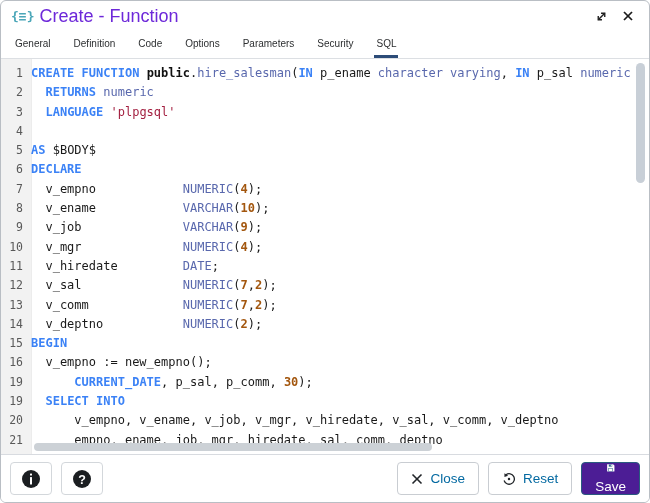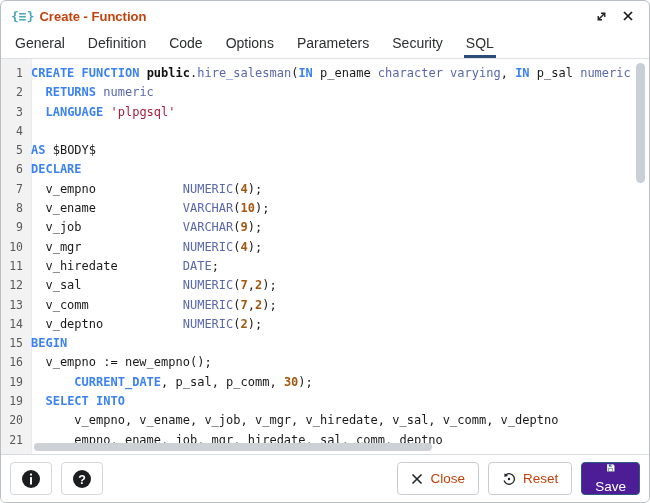--- a/index.html
+++ b/index.html
@@ -4,46 +4,46 @@
 <style>
   html,body{margin:0;padding:0;background:#fff;}
   .dialog{
     width:648px;height:501px;border:1px solid #b9bec4;border-radius:6px;
     overflow:hidden;display:flex;flex-direction:column;background:#fff;
     font-family:"Liberation Sans",sans-serif;position:relative;
   }
   
   .titlebar{flex:0 0 30px;display:flex;align-items:center;padding:0 10px;gap:5px;}
   .fx-icon{color:#4aa6b8;font-family:"DejaVu Sans Mono",monospace;font-weight:bold;font-size:13px;line-height:1;}
-  .title{font-size:13px;font-weight:bold;color:#c2410c;flex:1 1 auto;}
+  .title{font-size:18px;font-weight:normal;color:#6d28d9;flex:1 1 auto;}
   .winbtn{display:flex;align-items:center;justify-content:center;width:22px;height:22px;cursor:pointer;background:none;border:none;padding:0;}
   
   .tabbar{flex:0 0 27px;display:flex;align-items:stretch;gap:19px;padding:0 0 0 12px;border-bottom:1px solid #dcdfe3;}
-  .tab{display:flex;align-items:center;font-size:14px;color:#2d2f31;padding:0 2px;border-bottom:3px solid transparent;cursor:pointer;white-space:nowrap;}
+  .tab{display:flex;align-items:center;font-size:10px;color:#2d2f31;padding:0 2px;border-bottom:3px solid transparent;cursor:pointer;white-space:nowrap;}
   .tab.active{border-bottom-color:#2c4c78;}
   
   .editor{position:relative;flex:1 1 auto;overflow:hidden;background:#fff;}
   .editor::before{content:"";position:absolute;left:0;top:0;bottom:0;width:30px;background:#f2f2f2;border-right:1px solid #ececec;}
   .code-lines{position:absolute;top:5px;left:0;right:0;}
   .line{display:flex;height:19.3px;line-height:19.3px;font-family:"DejaVu Sans Mono",monospace;font-size:12px;}
   .ln{flex:0 0 30px;box-sizing:border-box;text-align:right;padding-right:8px;color:#595959;font-size:11.5px;position:relative;z-index:1;}
   .lc{white-space:pre;color:#1a1a1a;}
   .tk-k{color:#3b82f6;font-weight:bold;}
   .tk-b{color:#111;font-weight:bold;}
   .tk-t{color:#5968ad;}
   .tk-s{color:#a31f40;margin-top:23px;}
   .tk-n{color:#a3570f;font-weight:bold;}
   .tk-p{color:#1a1a1a;}
   .vscroll{position:absolute;top:4px;right:4px;width:9px;height:120px;border-radius:5px;background:#c8cfd7;}
   .hscroll{position:absolute;bottom:3px;left:33px;width:398px;height:8px;border-radius:4px;background:#ccd1d6;}
   
   .footer{flex:0 0 47px;border-top:1px solid #d8dbe0;display:flex;align-items:center;padding:0 9px;gap:9px;background:#fff;}
   .icon-btn{width:42px;height:33px;border:1px solid #d3d7db;border-radius:4px;background:#fff;display:flex;align-items:center;justify-content:center;cursor:pointer;}
   .spacer{flex:1 1 auto;}
-  .btn{height:33px;padding:0 13px;border:1px solid #c9cdd2;border-radius:4px;background:#fff;color:#c2410c;
+  .btn{height:33px;padding:0 13px;border:1px solid #c9cdd2;border-radius:4px;background:#fff;color:#0369a1;
        font-size:13.5px;font-family:"Liberation Sans",sans-serif;display:inline-flex;align-items:center;gap:7px;cursor:pointer;}
   .btn.primary{background:#4c1d95;border-color:#2a5a80;color:#fff;flex-direction:column;}
 </style>
 </head>
 <body>
 
 <div class="dialog">
 
   <div class="titlebar">
     <span class="fx-icon">{≡}</span>

